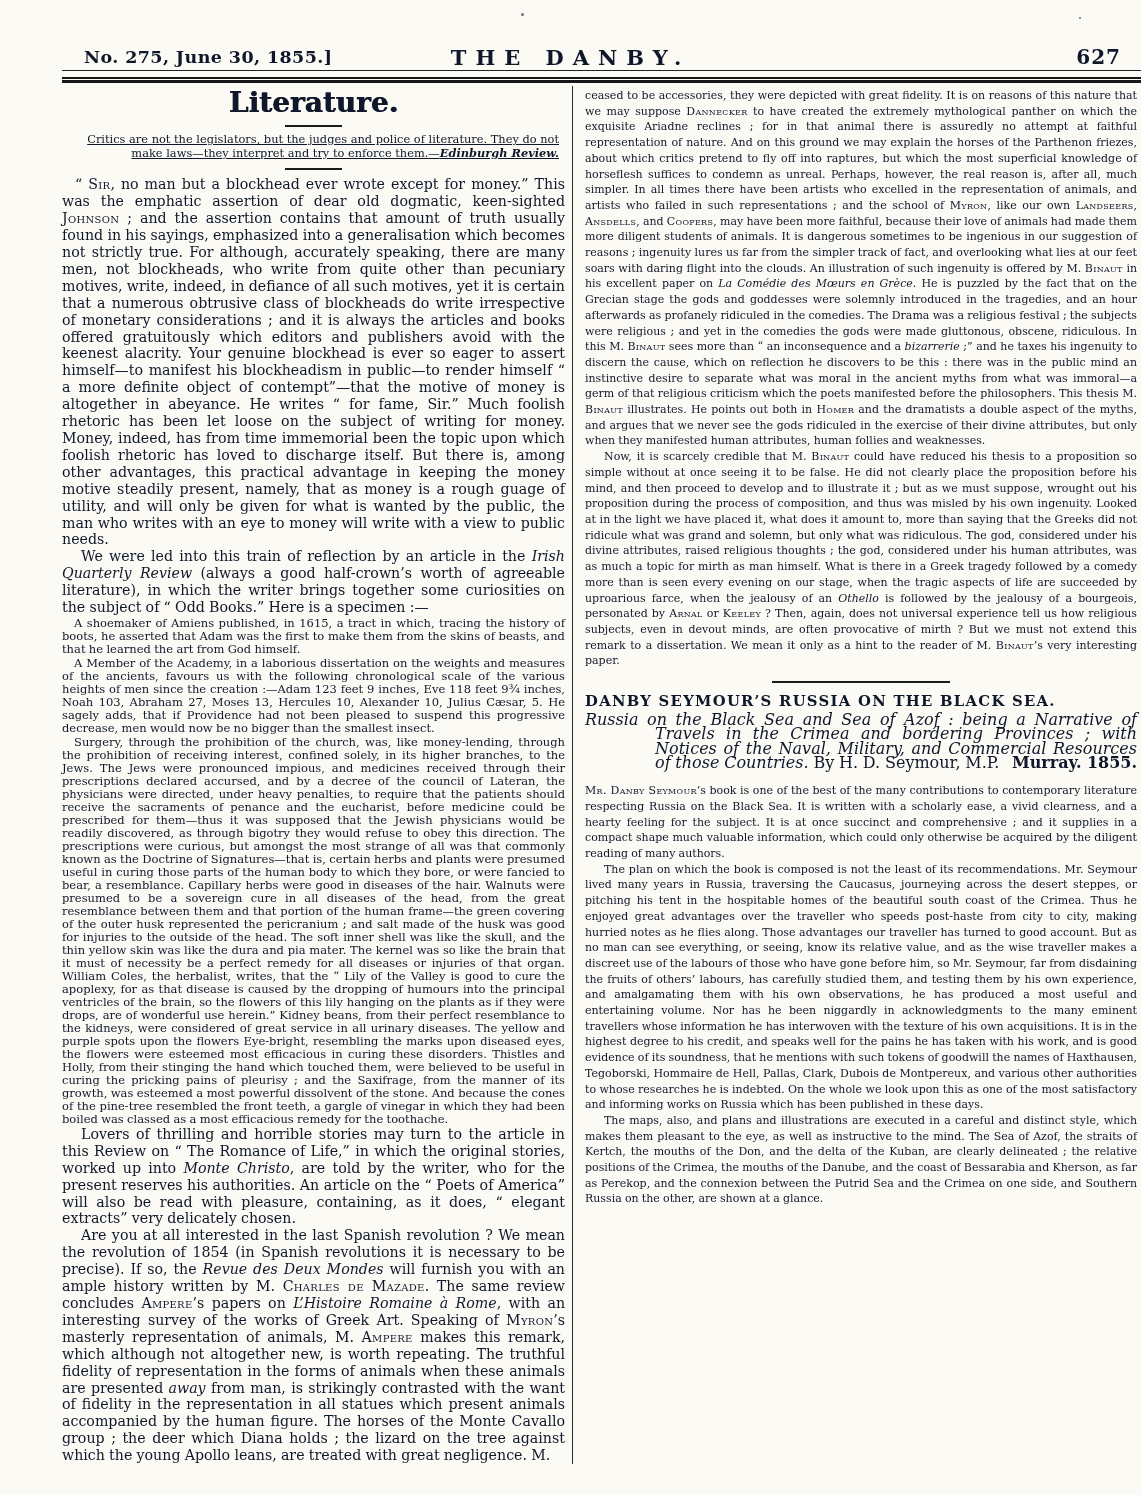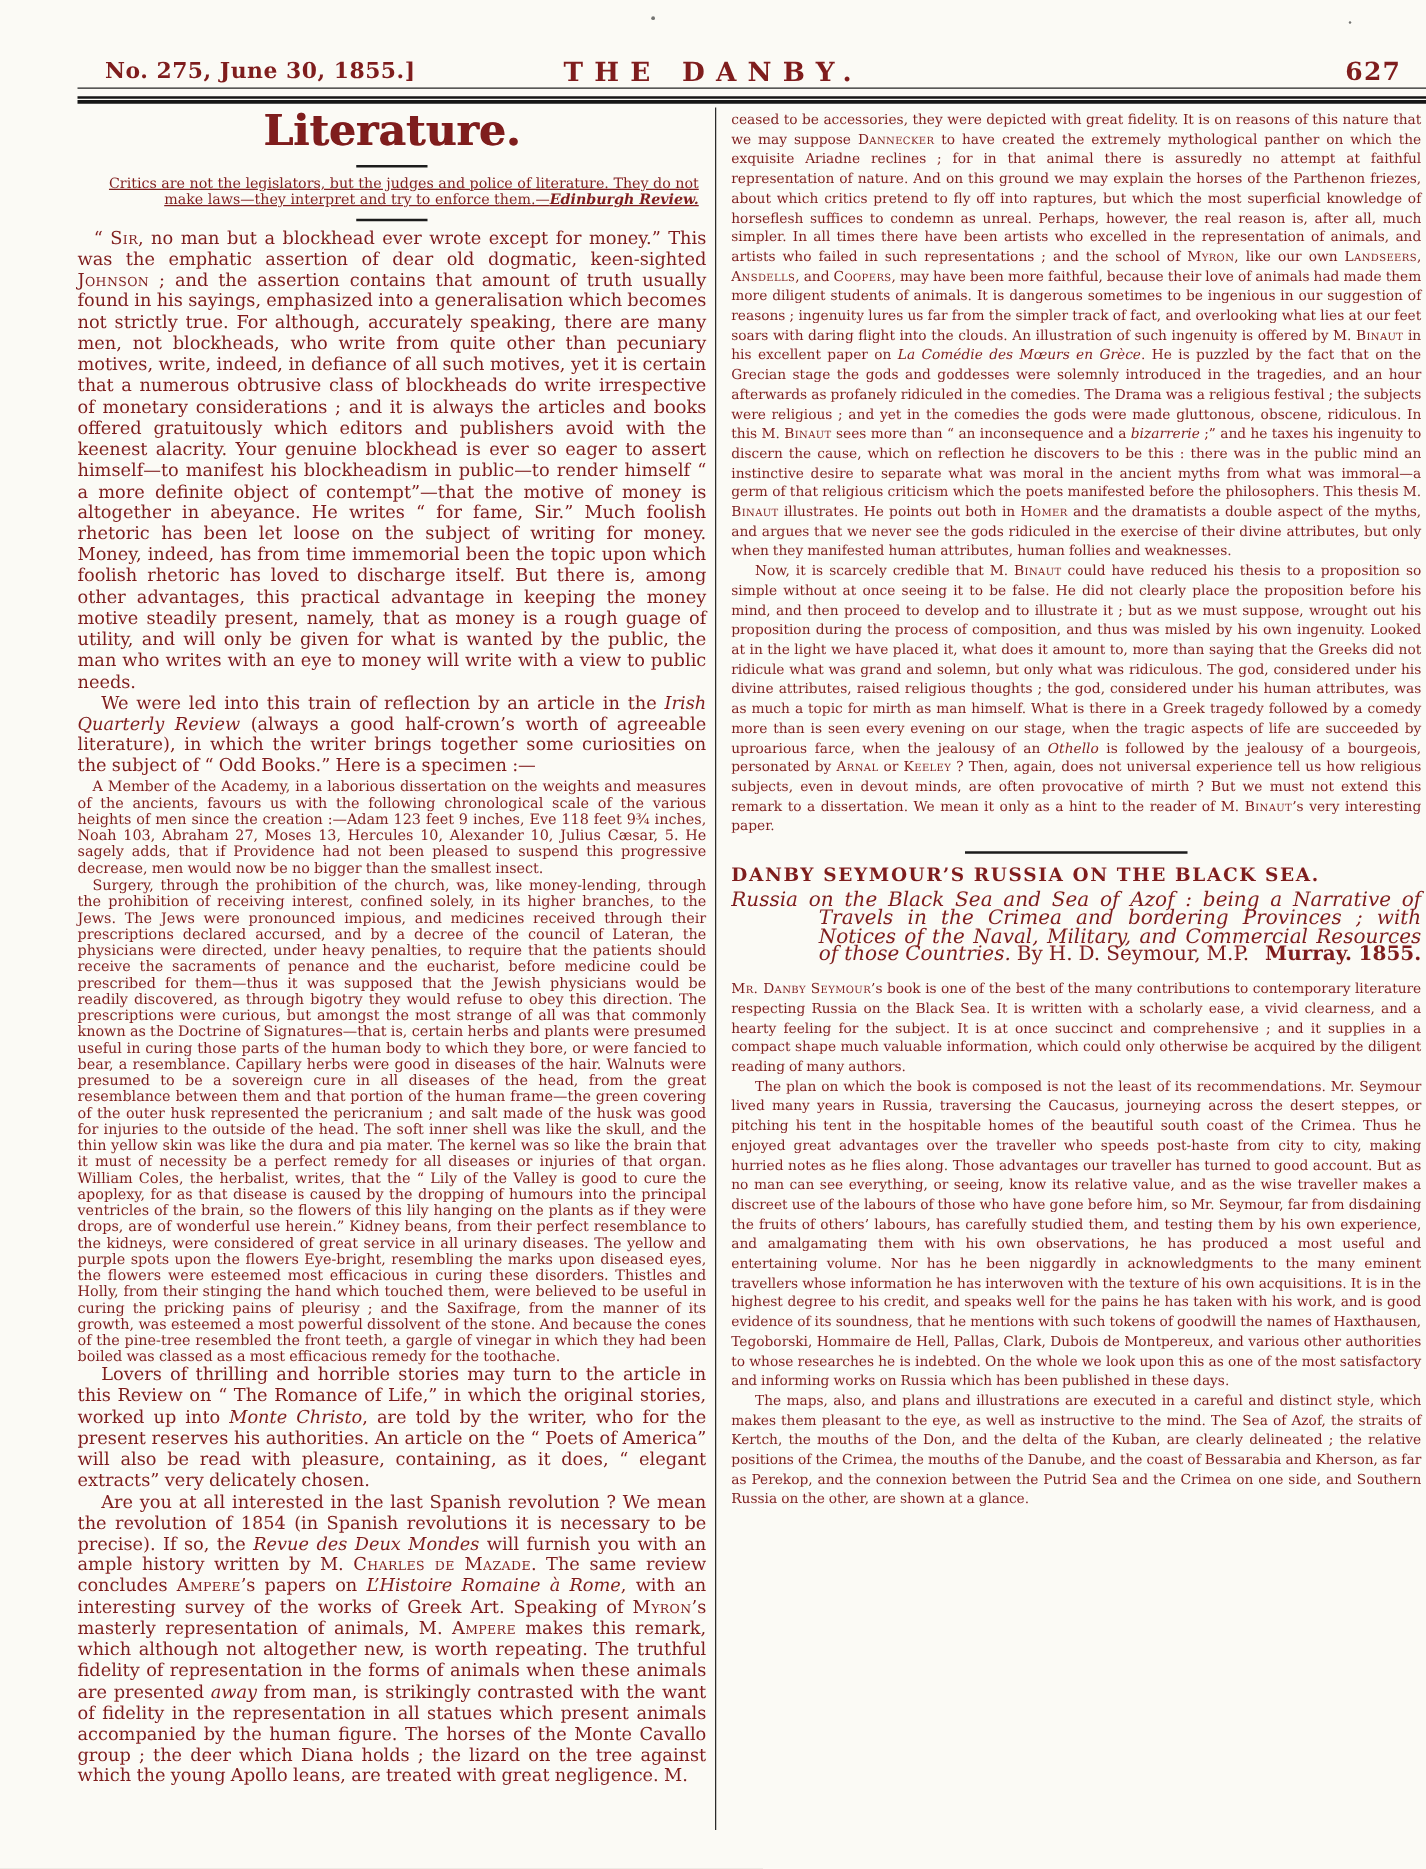--- a/index.html
+++ b/index.html
@@ -1,32 +1,32 @@
 <!DOCTYPE html>
 <html><head>
 <meta charset="utf-8">
 <style>
   html,body { margin:0; padding:0; background:#d8d6d0; }
   .page {
     position:relative; width:1141px; height:1495px; margin:0 auto;
-    background:#fbfaf5; color:#7f1d1d; overflow:hidden;
+    background:#fbfaf5; color:#0f172a; overflow:hidden;
     font-family:"DejaVu Serif","Liberation Serif",serif;
   }
   
   .issue    { position:absolute; left:84px; top:47px; font-size:17.5px; font-weight:bold; letter-spacing:.4px; white-space:nowrap; }
   .paper-title { position:absolute; left:50%; top:45px; transform:translateX(-50%); font-size:21px; font-weight:bold; letter-spacing:9px; white-space:nowrap; }
   .page-num { position:absolute; right:20px; top:45px; font-size:20px; font-weight:bold; letter-spacing:1px; }
   .rule-thin  { position:absolute; left:62px; right:0; top:70px; height:1px; background:#232323; }
   .rule-thick { position:absolute; left:62px; right:0; top:77px; height:6px; border-top:2px solid #161616; border-bottom:3px solid #161616; box-sizing:border-box; }
   
   .col-left  { position:absolute; left:62px;  top:88px; width:503px; }
   .col-right { position:absolute; left:585px; top:88px; width:552px; }
   .col-divider { position:absolute; left:572px; top:86px; width:1px; height:1378px; background:#2b2b2b; }
   
-  .section-title { margin:0; text-align:center; font-size:34px; line-height:1.05; font-weight:bold; letter-spacing:0; text-shadow:.6px 0 0 currentColor; }
+  .section-title { margin:0; text-align:center; font-size:28px; line-height:1.05; font-weight:bold; letter-spacing:0; text-shadow:.6px 0 0 currentColor; }
   .short-rule { width:57px; border-top:2px solid #1c1c1c; margin:8px auto 6px auto; }
   .epigraph { margin:1px 6px 3px 6px; font-size:11.4px; line-height:13.5px; text-align:right;text-decoration:underline; }
   
   .body { margin:0; font-size:14.2px; line-height:16.9px; text-align:justify; text-indent:19px; word-spacing:-.3px; }
   .col-right .body { font-size:11px; line-height:15.7px; }
   .first    { text-indent:13px; }
   .noindent { text-indent:0; }
   .excerpt { margin:1px 0 0 0; font-size:11.5px; line-height:13px; text-align:justify; text-indent:12px; word-spacing:-.3px; }
   .it { font-style:italic; }
   .sc { font-variant:small-caps; letter-spacing:.3px; }
@@ -58,20 +58,21 @@
   <div class="col-divider"></div>
 
   <div class="col-left">
     <h1 class="section-title">Literature.</h1>
     <div class="short-rule"></div>
     <p class="epigraph"><span>Critics are not the legislators, but the judges and police of literature. They do not make laws—they interpret and try to enforce them.—</span><span class="it bd">Edinburgh Review.</span></p>
     <div class="short-rule"></div>
 
     <p class="body first"><span>“ </span><span class="sc">Sir</span><span>, no man but a blockhead ever wrote except for money.” This was the emphatic assertion of dear old dogmatic, keen-sighted </span><span class="sc">Johnson</span><span> ; and the assertion contains that amount of truth usually found in his sayings, emphasized into a generalisation which becomes not strictly true. For although, accurately speaking, there are many men, not blockheads, who write from quite other than pecuniary motives, write, indeed, in defiance of all such motives, yet it is certain that a numerous obtrusive class of blockheads do write irrespective of monetary considerations ; and it is always the articles and books offered gratuitously which editors and publishers avoid with the keenest alacrity. Your genuine blockhead is ever so eager to assert himself—to manifest his blockheadism in public—to render himself “ a more definite object of contempt”—that the motive of money is altogether in abeyance. He writes “ for fame, Sir.” Much foolish rhetoric has been let loose on the subject of writing for money. Money, indeed, has from time immemorial been the topic upon which foolish rhetoric has loved to discharge itself. But there is, among other advantages, this practical advantage in keeping the money motive steadily present, namely, that as money is a rough guage of utility, and will only be given for what is wanted by the public, the man who writes with an eye to money will write with a view to public needs.</span></p>
     <p class="body"><span>We were led into this train of reflection by an article in the </span><span class="it">Irish Quarterly Review</span><span> (always a good half-crown’s worth of agreeable literature), in which the writer brings together some curiosities on the subject of “ Odd Books.” Here is a specimen :—</span></p>
+    <p class="excerpt"><span>A shoemaker of Amiens published, in 1615, a tract in which, tracing the history of boots, he asserted that Adam was the first to make them from the skins of beasts, and that he learned the art from God himself.</span></p>
     <p class="excerpt"><span>A Member of the Academy, in a laborious dissertation on the weights and measures of the ancients, favours us with the following chronological scale of the various heights of men since the creation :—Adam 123 feet 9 inches, Eve 118 feet 9¾ inches, Noah 103, Abraham 27, Moses 13, Hercules 10, Alexander 10, Julius Cæsar, 5. He sagely adds, that if Providence had not been pleased to suspend this progressive decrease, men would now be no bigger than the smallest insect.</span></p>
     <p class="excerpt"><span>Surgery, through the prohibition of the church, was, like money-lending, through the prohibition of receiving interest, confined solely, in its higher branches, to the Jews. The Jews were pronounced impious, and medicines received through their prescriptions declared accursed, and by a decree of the council of Lateran, the physicians were directed, under heavy penalties, to require that the patients should receive the sacraments of penance and the eucharist, before medicine could be prescribed for them—thus it was supposed that the Jewish physicians would be readily discovered, as through bigotry they would refuse to obey this direction. The prescriptions were curious, but amongst the most strange of all was that commonly known as the Doctrine of Signatures—that is, certain herbs and plants were presumed useful in curing those parts of the human body to which they bore, or were fancied to bear, a resemblance. Capillary herbs were good in diseases of the hair. Walnuts were presumed to be a sovereign cure in all diseases of the head, from the great resemblance between them and that portion of the human frame—the green covering of the outer husk represented the pericranium ; and salt made of the husk was good for injuries to the outside of the head. The soft inner shell was like the skull, and the thin yellow skin was like the dura and pia mater. The kernel was so like the brain that it must of necessity be a perfect remedy for all diseases or injuries of that organ. William Coles, the herbalist, writes, that the “ Lily of the Valley is good to cure the apoplexy, for as that disease is caused by the dropping of humours into the principal ventricles of the brain, so the flowers of this lily hanging on the plants as if they were drops, are of wonderful use herein.” Kidney beans, from their perfect resemblance to the kidneys, were considered of great service in all urinary diseases. The yellow and purple spots upon the flowers Eye-bright, resembling the marks upon diseased eyes, the flowers were esteemed most efficacious in curing these disorders. Thistles and Holly, from their stinging the hand which touched them, were believed to be useful in curing the pricking pains of pleurisy ; and the Saxifrage, from the manner of its growth, was esteemed a most powerful dissolvent of the stone. And because the cones of the pine-tree resembled the front teeth, a gargle of vinegar in which they had been boiled was classed as a most efficacious remedy for the toothache.</span></p>
     <p class="body"><span>Lovers of thrilling and horrible stories may turn to the article in this Review on “ The Romance of Life,” in which the original stories, worked up into </span><span class="it">Monte Christo</span><span>, are told by the writer, who for the present reserves his authorities. An article on the “ Poets of America” will also be read with pleasure, containing, as it does, “ elegant extracts” very delicately chosen.</span></p>
     <p class="body"><span>Are you at all interested in the last Spanish revolution ? We mean the revolution of 1854 (in Spanish revolutions it is necessary to be precise). If so, the </span><span class="it">Revue des Deux Mondes</span><span> will furnish you with an ample history written by M. </span><span class="sc">Charles de Mazade</span><span>. The same review concludes </span><span class="sc">Ampere</span><span>’s papers on </span><span class="it">L’Histoire Romaine à Rome</span><span>, with an interesting survey of the works of Greek Art. Speaking of </span><span class="sc">Myron</span><span>’s masterly representation of animals, M. </span><span class="sc">Ampere</span><span> makes this remark, which although not altogether new, is worth repeating. The truthful fidelity of representation in the forms of animals when these animals are presented </span><span class="it">away</span><span> from man, is strikingly contrasted with the want of fidelity in the representation in all statues which present animals accompanied by the human figure. The horses of the Monte Cavallo group ; the deer which Diana holds ; the lizard on the tree against which the young Apollo leans, are treated with great negligence. M. </span></p>
   </div>
 
   <div class="col-right">
     <p class="body noindent"><span>ceased to be accessories, they were depicted with great fidelity. It is on reasons of this nature that we may suppose </span><span class="sc">Dannecker</span><span> to have created the extremely mythological panther on which the exquisite Ariadne reclines ; for in that animal there is assuredly no attempt at faithful representation of nature. And on this ground we may explain the horses of the Parthenon friezes, about which critics pretend to fly off into raptures, but which the most superficial knowledge of horseflesh suffices to condemn as unreal. Perhaps, however, the real reason is, after all, much simpler. In all times there have been artists who excelled in the representation of animals, and artists who failed in such representations ; and the school of </span><span class="sc">Myron</span><span>, like our own </span><span class="sc">Landseers</span><span>, </span><span class="sc">Ansdells</span><span>, and </span><span class="sc">Coopers</span><span>, may have been more faithful, because their love of animals had made them more diligent students of animals. It is dangerous sometimes to be ingenious in our suggestion of reasons ; ingenuity lures us far from the simpler track of fact, and overlooking what lies at our feet soars with daring flight into the clouds. An illustration of such ingenuity is offered by M. </span><span class="sc">Binaut</span><span> in his excellent paper on </span><span class="it">La Comédie des Mœurs en Grèce</span><span>. He is puzzled by the fact that on the Grecian stage the gods and goddesses were solemnly introduced in the tragedies, and an hour afterwards as profanely ridiculed in the comedies. The Drama was a religious festival ; the subjects were religious ; and yet in the comedies the gods were made gluttonous, obscene, ridiculous. In this M. </span><span class="sc">Binaut</span><span> sees more than “ an inconsequence and a </span><span class="it">bizarrerie</span><span> ;” and he taxes his ingenuity to discern the cause, which on reflection he discovers to be this : there was in the public mind an instinctive desire to separate what was moral in the ancient myths from what was immoral—a germ of that religious criticism which the poets manifested before the philosophers. This thesis M. </span><span class="sc">Binaut</span><span> illustrates. He points out both in </span><span class="sc">Homer</span><span> and the dramatists a double aspect of the myths, and argues that we never see the gods ridiculed in the exercise of their divine attributes, but only when they manifested human attributes, human follies and weaknesses.</span></p>
     <p class="body"><span>Now, it is scarcely credible that M. </span><span class="sc">Binaut</span><span> could have reduced his thesis to a proposition so simple without at once seeing it to be false. He did not clearly place the proposition before his mind, and then proceed to develop and to illustrate it ; but as we must suppose, wrought out his proposition during the process of composition, and thus was misled by his own ingenuity. Looked at in the light we have placed it, what does it amount to, more than saying that the Greeks did not ridicule what was grand and solemn, but only what was ridiculous. The god, considered under his divine attributes, raised religious thoughts ; the god, considered under his human attributes, was as much a topic for mirth as man himself. What is there in a Greek tragedy followed by a comedy more than is seen every evening on our stage, when the tragic aspects of life are succeeded by uproarious farce, when the jealousy of an </span><span class="it">Othello</span><span> is followed by the jealousy of a bourgeois, personated by </span><span class="sc">Arnal</span><span> or </span><span class="sc">Keeley</span><span> ? Then, again, does not universal experience tell us how religious subjects, even in devout minds, are often provocative of mirth ? But we must not extend this remark to a dissertation. We mean it only as a hint to the reader of M. </span><span class="sc">Binaut</span><span>’s very interesting paper.</span></p>
 

